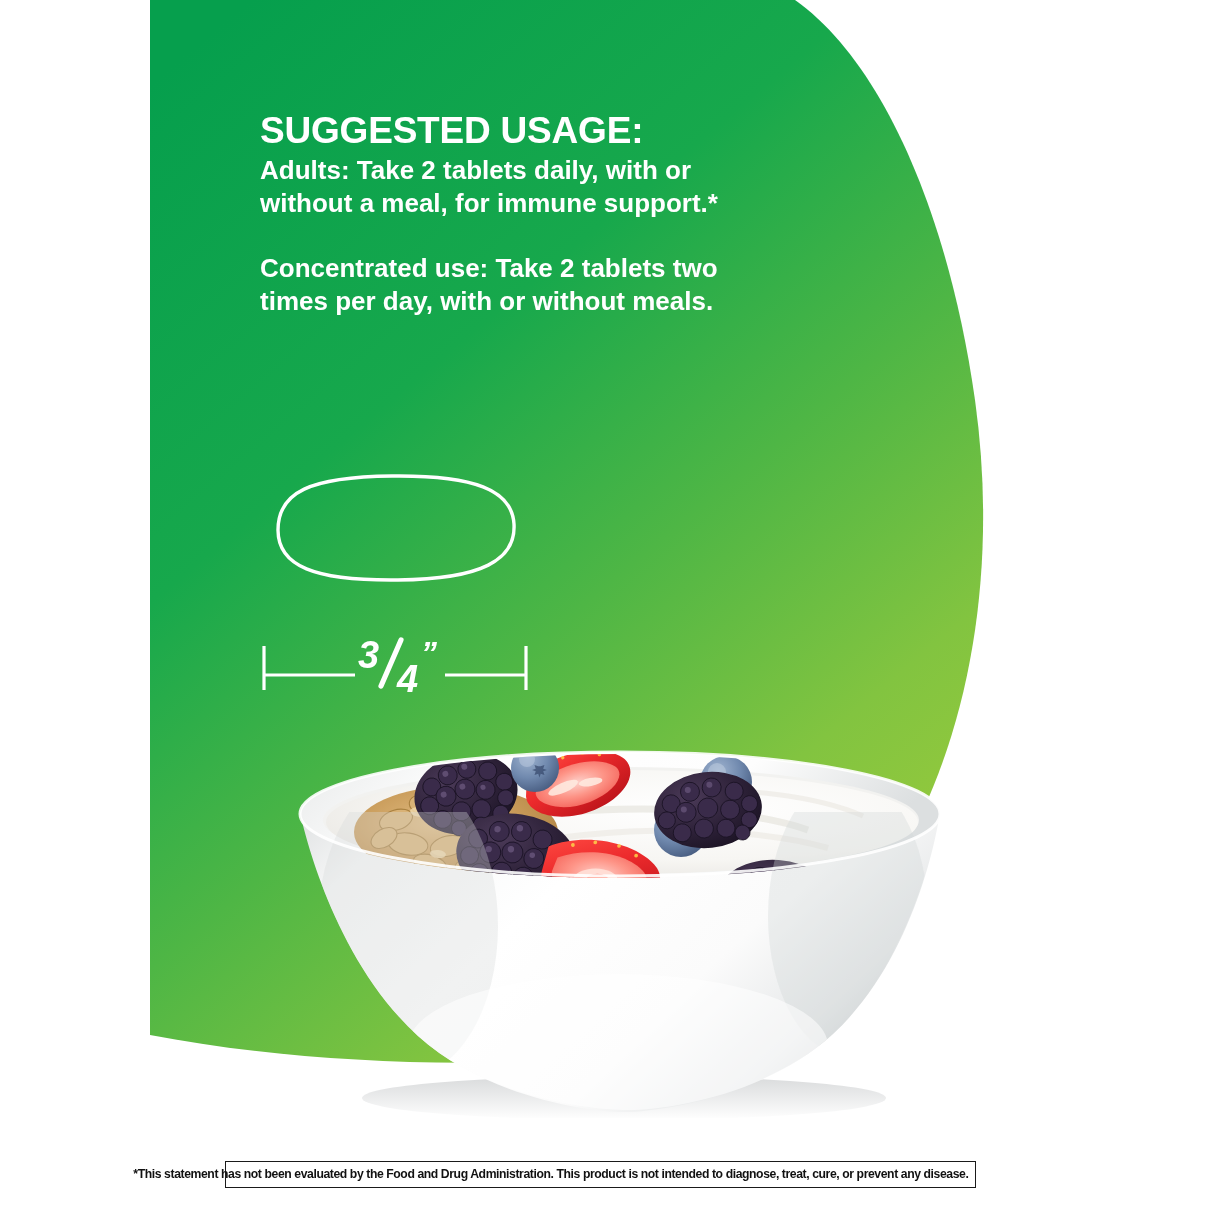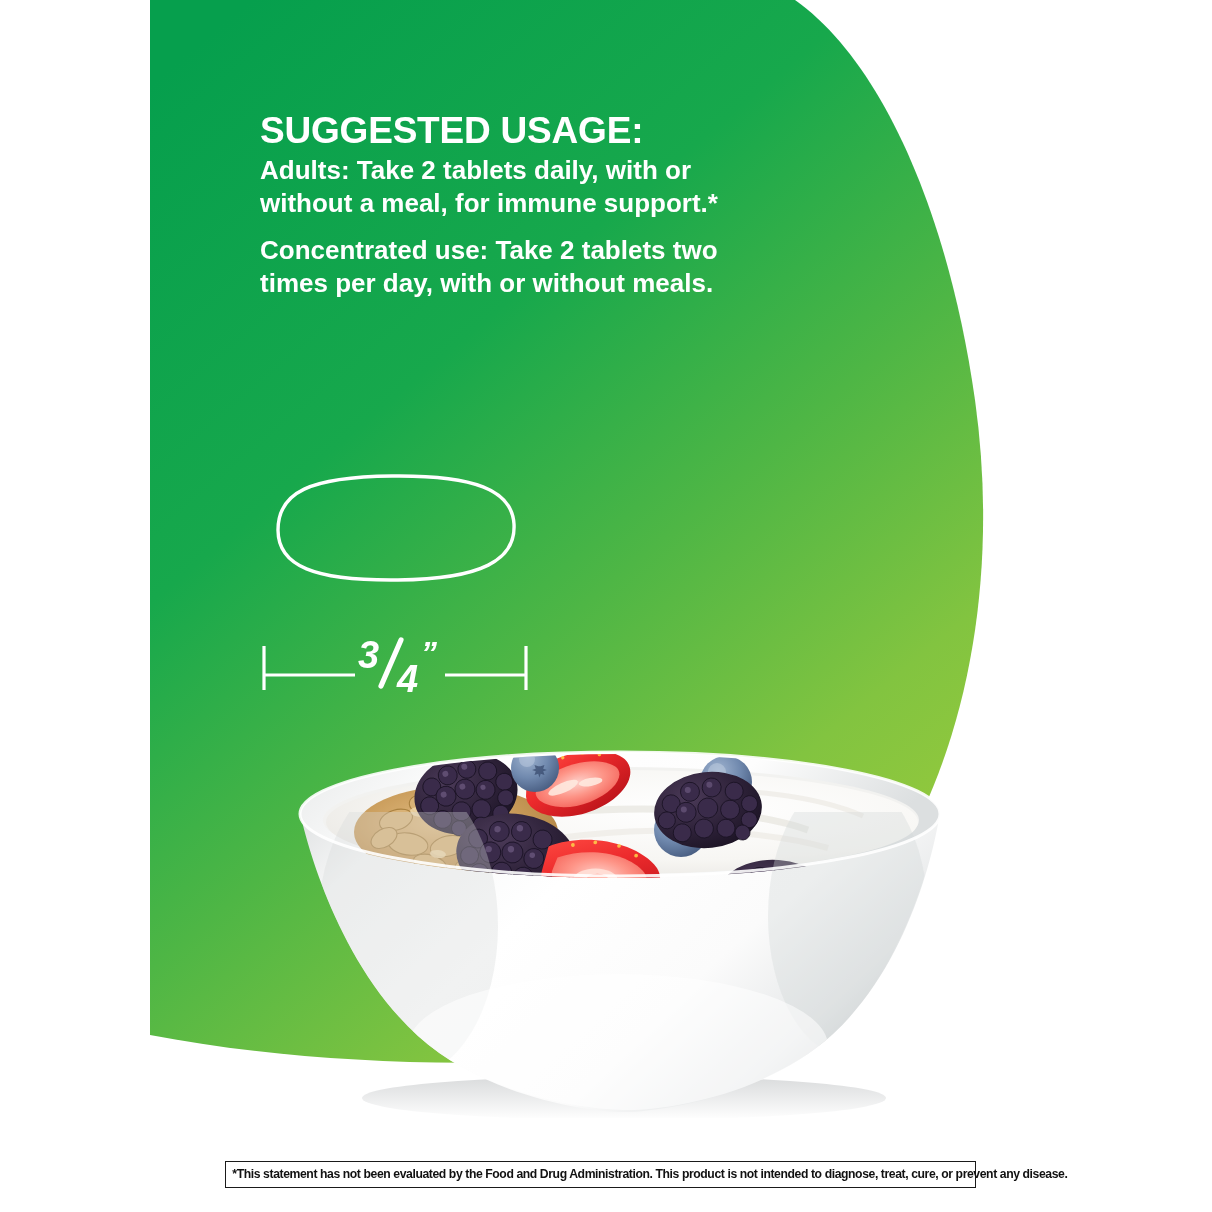--- a/index.html
+++ b/index.html
@@ -43,21 +43,21 @@
     margin: 0 0 4px 0;
     white-space: nowrap;
   }
   .para {
     font-size: 26px;
     line-height: 1.29;
     font-weight: 600;
     margin: 0;
   }
   .para .lead { font-weight: 700; }
-  .para.second { margin-top: 13px; }
+  .para.second { margin-top: 31px; }
 
   
   .tablet-wrap {
     position: absolute;
     left: 258px;
     top: 466px;
     width: 290px;
     height: 128px;
   }
   .tablet-wrap svg { display: block; }
@@ -87,21 +87,21 @@
     position: absolute;
     left: 225px;
     top: 1161px;
     width: 751px;
     height: 27px;
     border: 1.6px solid #1a1a1a;
     background: #ffffff;
     box-sizing: border-box;
     display: flex;
     align-items: center;
-    justify-content: flex-start;
+    justify-content: flex-end;
   }
   .disclaimer span {
     font-size: 12.4px;
     font-weight: 700;
     color: #111111;
     letter-spacing: -0.42px;
     line-height: 1;
     transform: scaleX(0.985);
     white-space: nowrap;
   }

